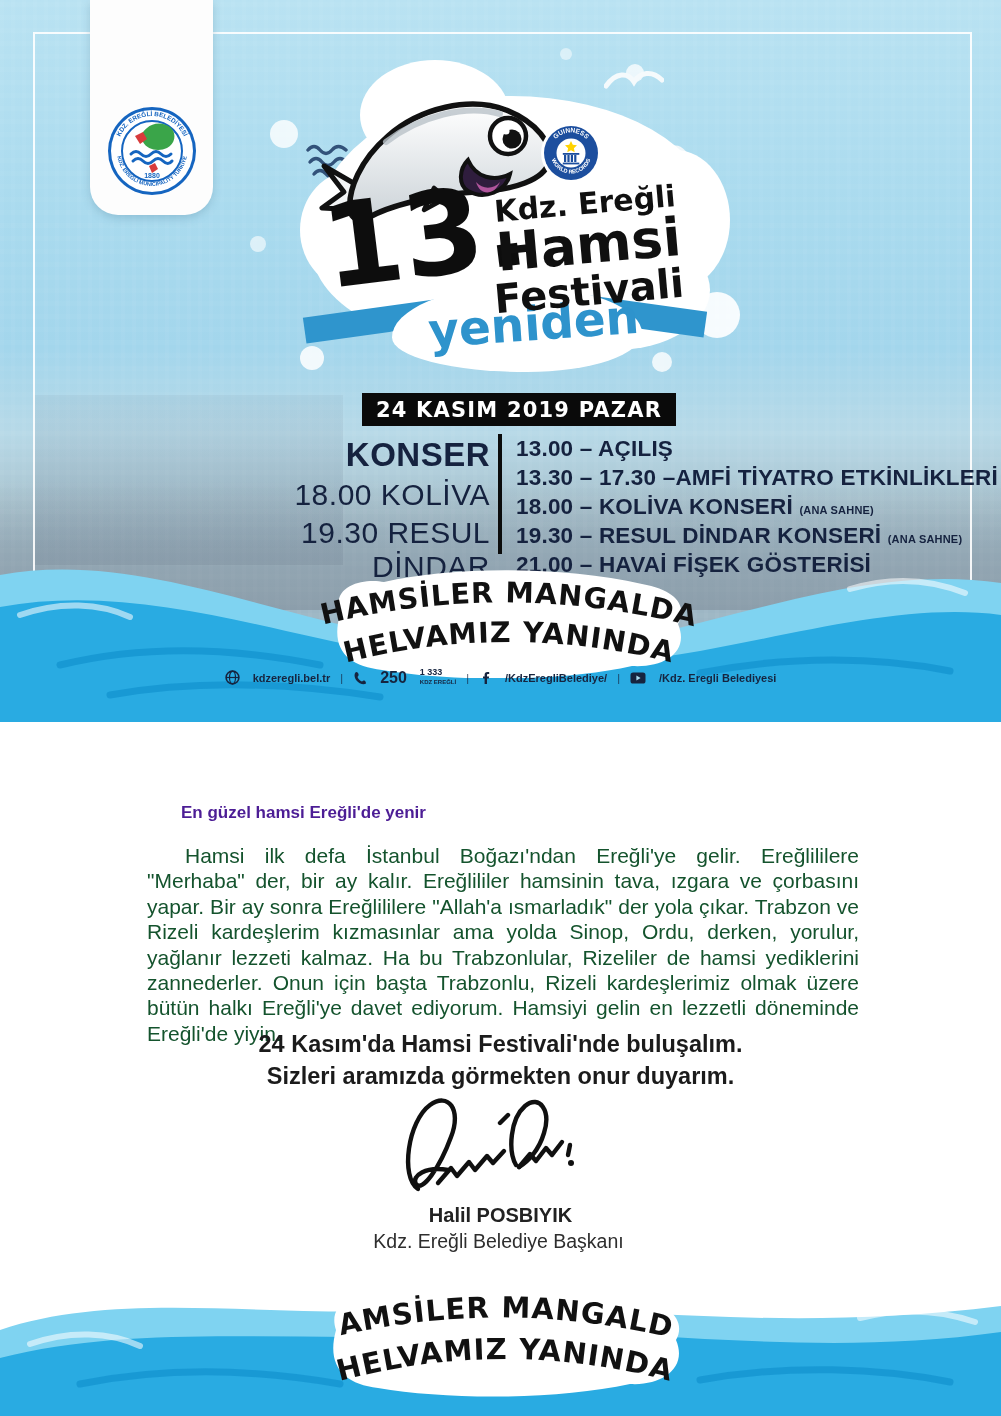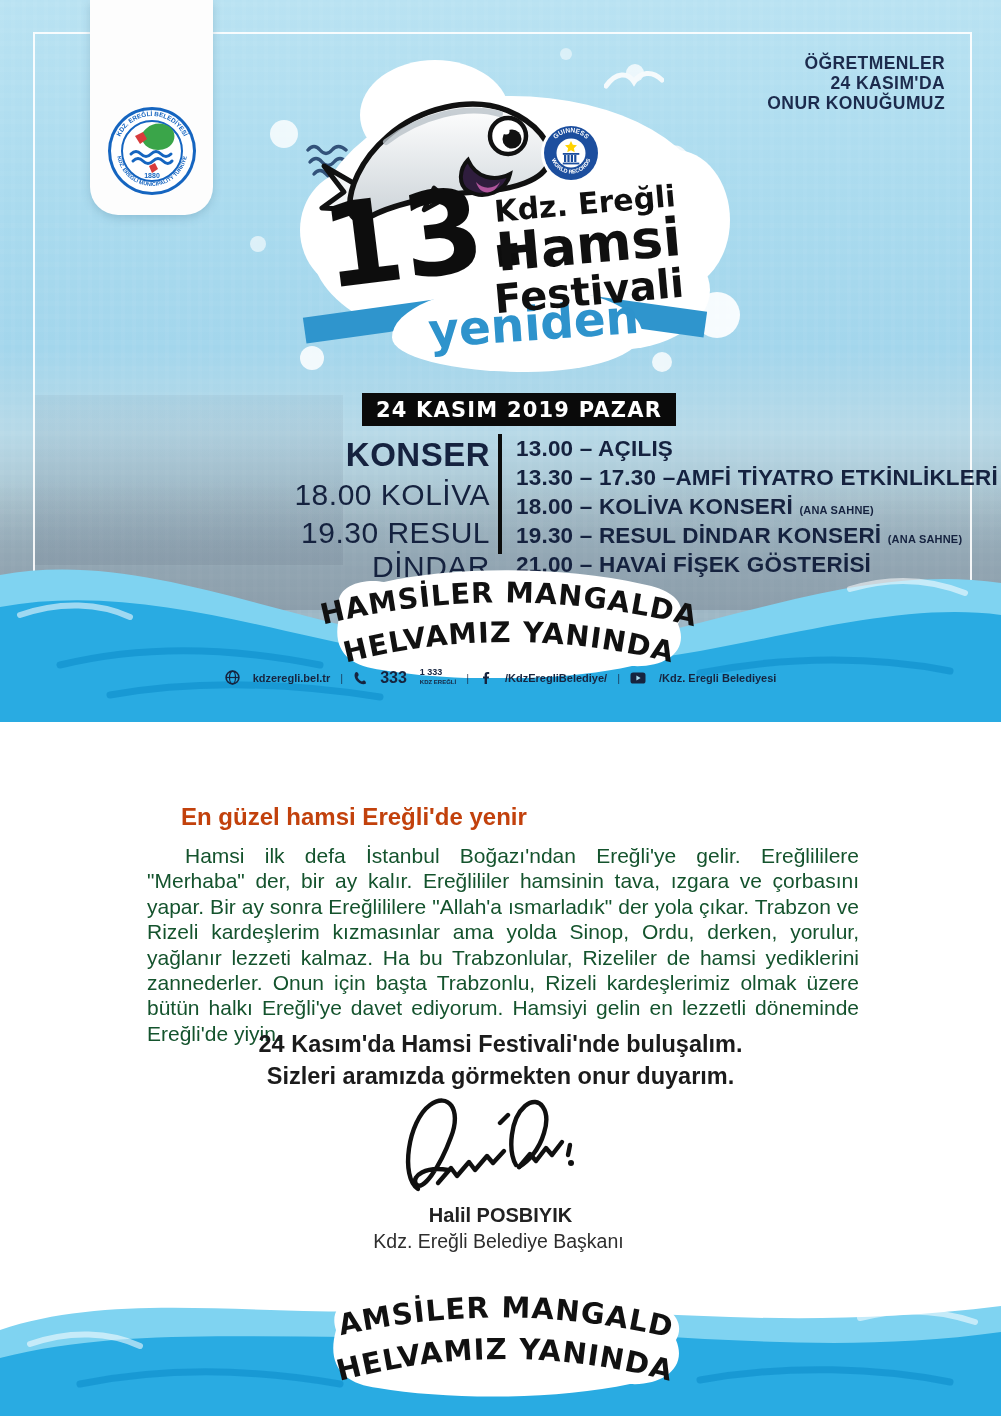--- a/index.html
+++ b/index.html
@@ -55,21 +55,21 @@
   .program .note{font-size:11px;font-weight:600;}
   .slogan-wrap{position:absolute;left:312px;top:566px;width:390px;height:112px;}
   .slogan-wrap.bottom{left:308px;top:1278px;}
   .footer{position:absolute;left:0;top:668px;width:1001px;display:flex;justify-content:center;
      align-items:center;gap:10px;color:#16243f;font-size:11px;font-weight:700;}
   .footer .sep{opacity:.8;font-weight:400;}
   .footer .item{display:flex;align-items:center;gap:13px;}
   .footer .big{font-size:16px;font-weight:800;}
   .footer .small{font-size:9px;line-height:9px;font-weight:800;text-align:left;}
   
-  .letter-heading{position:absolute;left:181px;top:803px;font-size:24px;font-weight:700;color:#c2410c;}
+  .letter-heading{position:absolute;left:181px;top:803px;font-size:17px;font-weight:700;color:#4c1d95;}
   .letter-para{position:absolute;left:147px;top:843px;width:712px;font-size:21px;line-height:25.4px;
      color:#14532d;text-align:justify;text-indent:38px;margin:0;}
   .cta{position:absolute;left:0;top:1028px;width:1001px;text-align:center;color:#1b1b1b;
      font-size:23.5px;font-weight:700;line-height:32px;}
   .signer-name{position:absolute;left:0;top:1204px;width:1001px;text-align:center;
      font-size:20px;font-weight:700;color:#222;}
   .signer-title{position:absolute;left:0;top:1230px;width:997px;text-align:center;
      font-size:19.5px;color:#2e2e2e;}
   svg{display:block;}
   .abs{position:absolute;}
@@ -142,25 +142,20 @@
         <path d="M28,30 l8,-4 4,7 -7,5 z" fill="#d83b3b"></path>
         <g fill="none" stroke="#1565c0" stroke-width="3" stroke-linecap="round">
           <path d="M24,48 q5,-5 10,0 q5,5 10,0 q5,-5 10,0 q5,5 10,0"></path>
           <path d="M26,55 q5,-5 10,0 q5,5 10,0 q5,-5 10,0 q5,5 9,0"></path>
         </g>
         <path d="M42,60 l6,-3 3,6 -6,4 z" fill="#d83b3b"></path>
         <text x="45" y="72" font-size="7" font-weight="700" fill="#1565c0" text-anchor="middle" font-family="Liberation Sans,sans-serif">1880</text>
       </svg>
     </div>
 
-    <div class="guest-note">
-      <div>ÖĞRETMENLER</div>
-      <div>24 KASIM'DA</div>
-      <div>ONUR KONUĞUMUZ</div>
-    </div>
 
     <div class="cloud cloud-main"></div>
     <div class="cloud cloud-a"></div>
     <div class="cloud cloud-b"></div>
     <div class="cloud cloud-c"></div>
     <div class="cloud cloud-d"></div>
 
     <div class="ribbon-band left"></div>
     <div class="ribbon-band right"></div>
     <div class="yeniden-bubble"></div>
@@ -269,21 +264,21 @@
           <ellipse cx="7.5" cy="7.5" rx="3" ry="6.4" fill="none" stroke="#16243f" stroke-width="1.2"></ellipse>
           <line x1="1.2" y1="7.5" x2="13.8" y2="7.5" stroke="#16243f" stroke-width="1.2"></line>
         </svg>
         <span>kdzeregli.bel.tr</span>
       </span>
       <span class="sep">|</span>
       <span class="item">
         <svg width="14" height="14" viewBox="0 0 14 14">
           <path d="M3,1 C5,1 6,3 5.5,4.5 L4.5,6 C5.5,8.5 7.5,10 9,10.5 L10.5,9.5 C12,9 13,10.5 13,12.5 C11,14 6,13 3.5,9.5 C1,6 1,2.5 3,1 Z" fill="#16243f"></path>
         </svg>
-        <span class="big">333</span>
+        <span class="big">250</span>
         <span class="small">
           <span>1 333</span><br>
           <span style="font-size:6px;font-weight:600">KDZ EREĞLİ</span>
         </span>
       </span>
       <span class="sep">|</span>
       <span class="item">
         <svg width="13" height="13" viewBox="0 0 13 13">
           <path d="M8.5,1 C6.5,1 5.6,2.2 5.6,4 L5.6,5.4 L4,5.4 L4,7.6 L5.6,7.6 L5.6,13 L8,13 L8,7.6 L9.8,7.6 L10.1,5.4 L8,5.4 L8,4.2 C8,3.5 8.3,3.1 9,3.1 L10.2,3.1 L10.2,1.1 C10,1.05 9.3,1 8.5,1 Z" fill="#16243f"></path>
         </svg>

